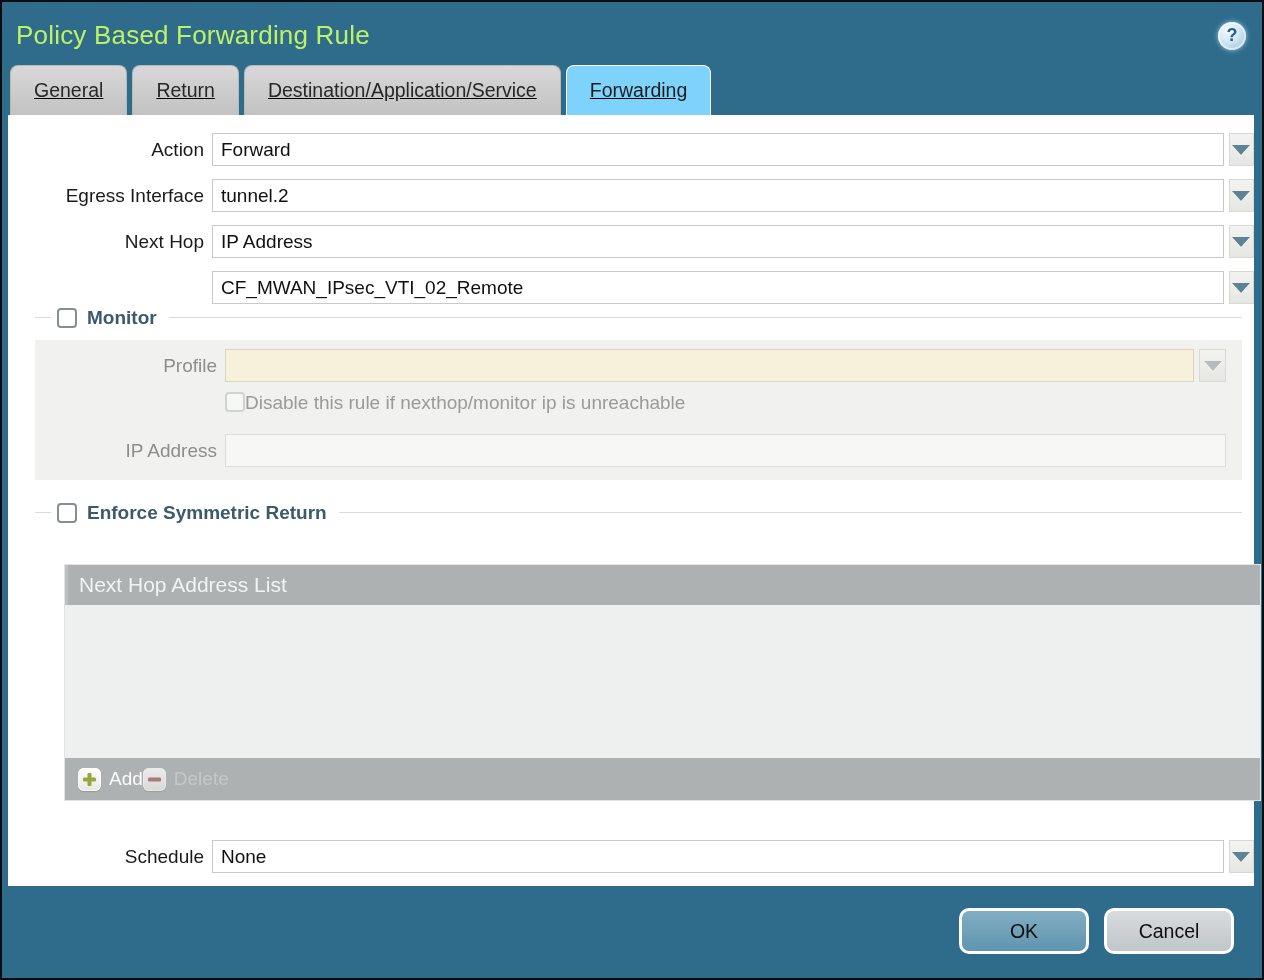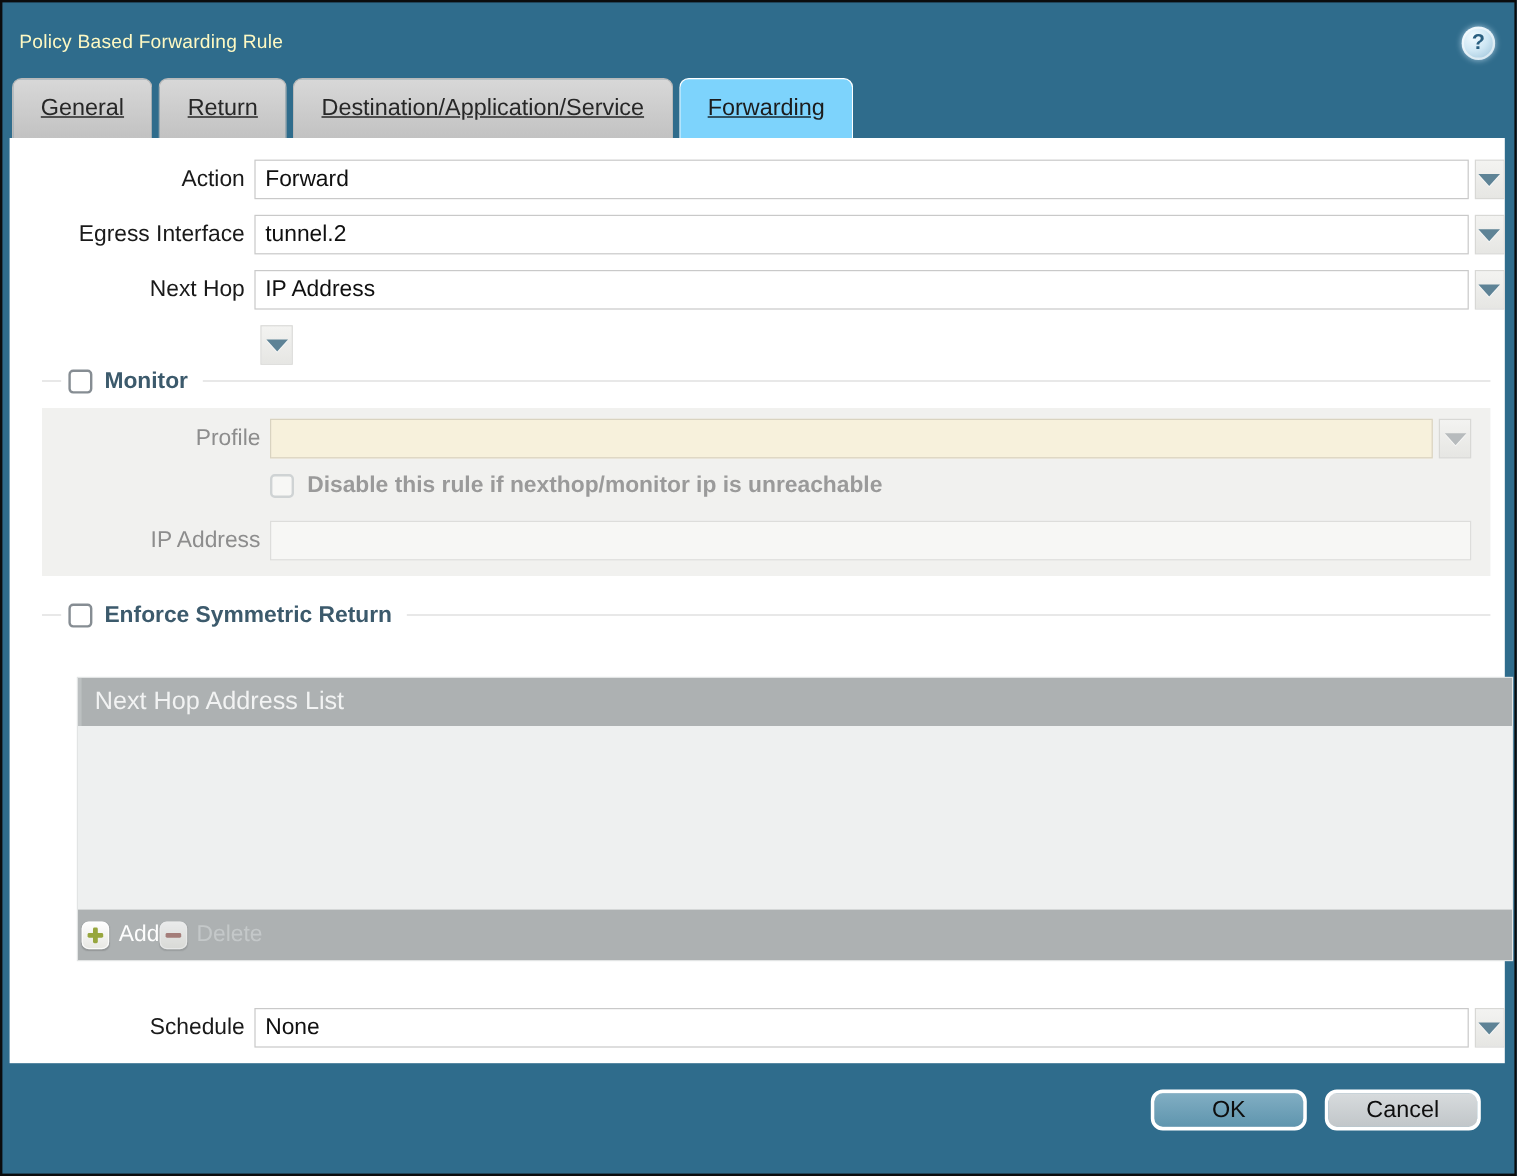--- a/index.html
+++ b/index.html
@@ -3,21 +3,21 @@
 <meta charset="utf-8">
 <style>
   html,body{margin:0;padding:0;}
   body{font-family:"Liberation Sans", sans-serif; background:#000;}
   .screen{width:1264px;height:980px;box-sizing:border-box;border:2px solid #0b0c0d;
           background:#2f6c8c;display:flex;flex-direction:column;overflow:hidden;}
 
   
   .titlebar{height:62px;display:flex;align-items:center;justify-content:space-between;
             padding:6px 16px 0 14px;box-sizing:border-box;}
-  .title{color:#fef9c3;font-size:16px;letter-spacing:.2px;}
+  .title{color:#bef264;font-size:26px;letter-spacing:.2px;}
   .help{width:28px;height:28px;border-radius:50%;flex:0 0 auto;cursor:pointer;
         background:radial-gradient(circle at 35% 30%, #f2fbff 0%, #cfe7f4 45%, #8fb9d2 100%);
         box-shadow:0 0 5px rgba(220,240,255,.7), inset 0 0 0 2px rgba(255,255,255,.55);
         display:flex;align-items:center;justify-content:center;
         color:#2a5f80;font-weight:bold;font-size:18px;}
 
   
   .tabbar{display:flex;align-items:flex-end;gap:5px;padding-left:8px;height:52px;flex:0 0 auto;text-decoration:underline;}
   .tab{height:50px;display:flex;align-items:center;padding:0 23px;
        border-radius:8px 8px 0 0;font-size:19.5px;color:#272727;cursor:pointer;
@@ -52,47 +52,47 @@
   
   .group{margin:8px 12px 0 27px;border-top:1px solid #d9d9d9;position:relative;padding-top:22px;}
   .legend{position:absolute;top:-14px;left:16px;background:#fff;padding:0 12px 0 6px;
           display:flex;align-items:center;gap:10px;height:28px;}
   .legend .gtitle{font-size:19px;font-weight:bold;color:#3c5a6c;white-space:nowrap;}
 
   .panel{background:#f1f1ef;padding:9px 16px 13px 0;}
   .panel .lbl{width:190px;}
   .txt.cream{width:980px;background:#f7f1dc;border-color:#d9d3c0;}
   .txt.ipdis{width:1008px;background:#f7f7f5;border-color:#dddddb;}
-  .cbrow{display:flex;align-items:center;gap:11px;margin:10px 0 16px 190px;height:26px;font-weight:bold;}
+  .cbrow{display:flex;margin:10px 0 16px 190px;height:26px;}
   .cbrow .cbtext{font-size:19px;color:#9a9a9a;}
 
   
   .nhtable{margin:26px 0 0 30px;width:1195px;background:#eef0f0;
            box-shadow:0 0 0 1px #e2e4e4;}
   .thead{height:40px;background:#adb1b2;display:flex;align-items:center;padding-left:11px;
          border-left:3px solid #bcc0c1;box-sizing:border-box;
          color:#f2f3f3;font-size:21px;}
   .tbody{height:153px;background:#eef0f0;}
   .tfoot{height:42px;background:#adb1b2;display:flex;align-items:center;
-         padding-left:3px;margin-bottom:18px;}
+         padding-left:13px;margin-bottom:18px;}
   .tbtn{display:flex;align-items:center;gap:8px;background:none;border:none;padding:0;
         font-family:"Liberation Sans",sans-serif;font-size:19px;cursor:pointer;}
   .tbtn .ic{width:23px;height:23px;border-radius:6px;background:linear-gradient(#ffffff,#e7e7e2);
             display:flex;align-items:center;justify-content:center;
             box-shadow:inset 0 0 0 1px rgba(255,255,255,.8), 0 1px 1px rgba(0,0,0,.15);}
   .tbtn.add{color:#fdfdfd;}
   .tbtn.del{color:#c4c8c9;cursor:default;}
   .tbtn.del .ic{opacity:.75;}
 
   .schedrow{margin-top:40px;}
 
   
   .footer{height:92px;flex:0 0 auto;display:flex;justify-content:flex-end;align-items:flex-start;
           gap:15px;padding:22px 28px 0 0;box-sizing:border-box;}
-  .btn{width:130px;height:34px;border-radius:10px;border:3px solid #fff;font-size:19.5px;
+  .btn{width:130px;height:46px;border-radius:10px;border:3px solid #fff;font-size:19.5px;
        color:#0e0e0e;cursor:pointer;font-family:"Liberation Sans",sans-serif;}
   .btn.ok{background:linear-gradient(#81aec3,#5f95ae);}
   .btn.cancel{background:linear-gradient(#d7dbdd,#c1c6c9);}
 </style>
 </head>
 <body>
 
 <div class="screen">
 
   <div class="titlebar">
@@ -128,20 +128,21 @@
     <div class="frow">
       <span class="lbl">Next Hop</span>
       <input class="txt main" value="IP Address" style="">
       <button class="dd">
         <span class="arrow"></span>
       </button>
     </div>
 
     <div class="frow">
       <span class="lbl"></span>
+      <input class="txt main" value="CF_MWAN_IPsec_VTI_02_Remote" style="">
       <button class="dd">
         <span class="arrow"></span>
       </button>
     </div>
 
     <div class="group">
       <div class="legend">
         <span class="cb"></span>
         <span class="gtitle">Monitor</span>
       </div>

